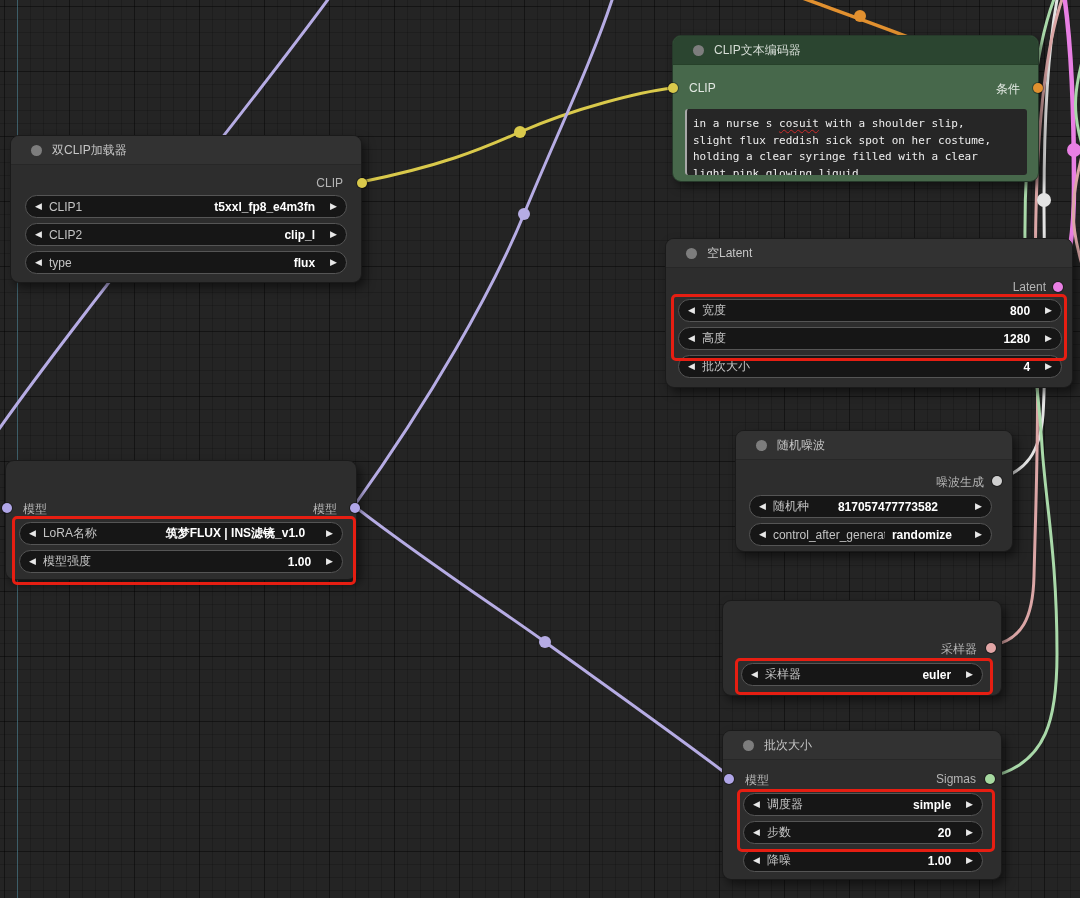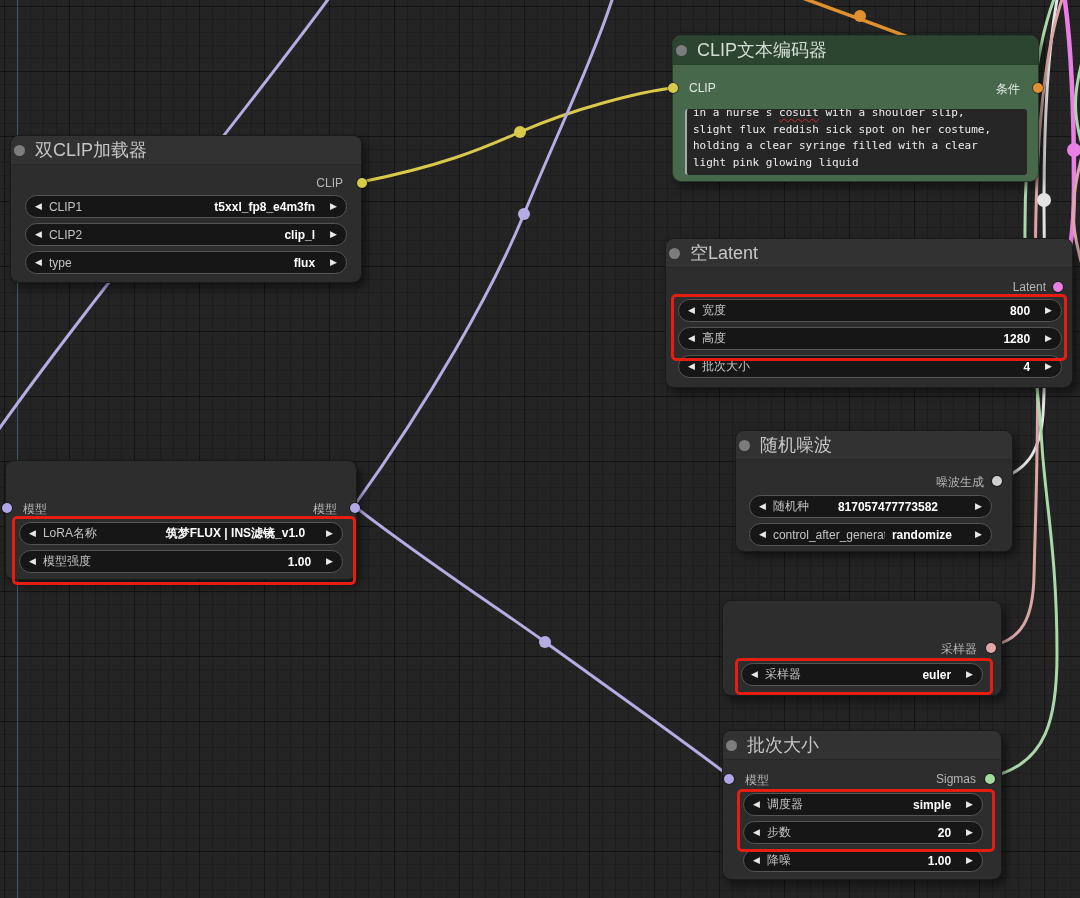--- a/index.html
+++ b/index.html
@@ -19,22 +19,22 @@
     background-size:13px 13px,13px 13px,65px 65px,65px 65px;
     background-position:4px 6px,4px 6px,4px 6px,4px 6px;
   }
   .origin-line{position:absolute;left:17px;top:0;bottom:0;width:1px;background:rgba(88,148,168,0.55);z-index:0;}
   svg.wires{position:absolute;left:0;top:0;z-index:1;}
   .node{
     position:absolute;z-index:2;background:#2d2d2d;border:1px solid #1a1a1a;
     border-radius:9px;box-shadow:4px 5px 10px rgba(0,0,0,0.5);
   }
   .node-title{
-    height:28px;display:flex;align-items:center;gap:10px;padding:0 3px;
-    color:#c6c6c6;font-size:18px;background:#323232;border-radius:8px 8px 0 0;
+    height:28px;display:flex;align-items:center;gap:10px;padding:0 20px;
+    color:#c6c6c6;font-size:12px;background:#323232;border-radius:8px 8px 0 0;
     border-bottom:1px solid #272727;white-space:nowrap;overflow:hidden;
   }
   .title-dot{width:11px;height:11px;border-radius:50%;background:#7d7d7d;flex:0 0 auto;}
   .node.green{background:#47684b;border-color:#26392a;}
   .node.green .node-title{background:#2b4530;color:#d6ddd6;border-bottom-color:#264029;}
   .slot-dot{position:absolute;width:10px;height:10px;border-radius:50%;box-shadow:0 0 0 1px rgba(0,0,0,0.35);}
   .slot-label{position:absolute;font-size:12px;color:#b5b5b5;white-space:nowrap;}
   .node.green .slot-label{color:#e2e8e2;}
   .widget{
     position:absolute;height:23px;background:#161616;border:1px solid #555;
@@ -43,21 +43,21 @@
   }
   .w-arrow{color:#e8e8e8;font-size:9px;flex:0 0 auto;line-height:1;}
   .w-label{color:#c4c4c4;overflow:hidden;}
   .w-value{color:#fff;font-weight:600;margin-left:auto;margin-right:8px;}
   .widget.seed .w-value{margin-left:22px;margin-right:auto;}
   .widget.ctrl .w-label{max-width:112px;flex:0 1 auto;}
   .widget.ctrl .w-value{margin-left:0;margin-right:auto;}
   .prompt-box{
     position:absolute;left:12px;right:11px;top:73px;height:66px;
     background:#262626;border-radius:3px;border-left:2px solid #a8a8a8;
-    overflow:hidden;padding:0 6px;box-sizing:border-box;
+    overflow:hidden;padding:11px 6px;box-sizing:border-box;
   }
   .prompt-text{
     font-family:"DejaVu Sans Mono","Liberation Mono",monospace;
     font-size:11px;line-height:16.5px;color:#efefef;margin-top:-4px;
   }
   .misspell{text-decoration:underline wavy #cc2b2b;text-decoration-thickness:1px;text-underline-offset:2px;}
   .hl-rect{position:absolute;border:3px solid #e61e12;border-radius:5px;z-index:6;pointer-events:none;}
 </style>
 </head>
 <body>

